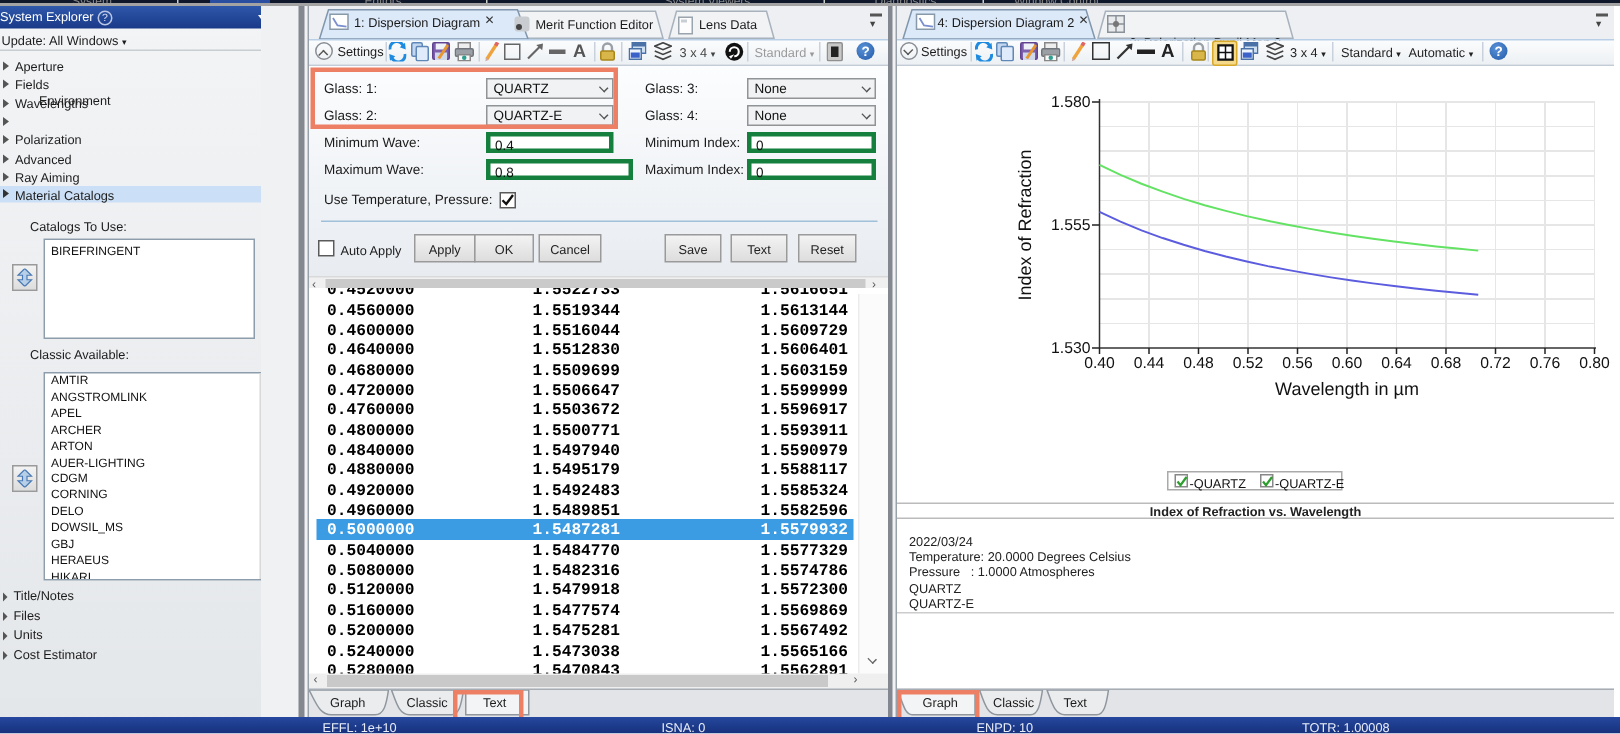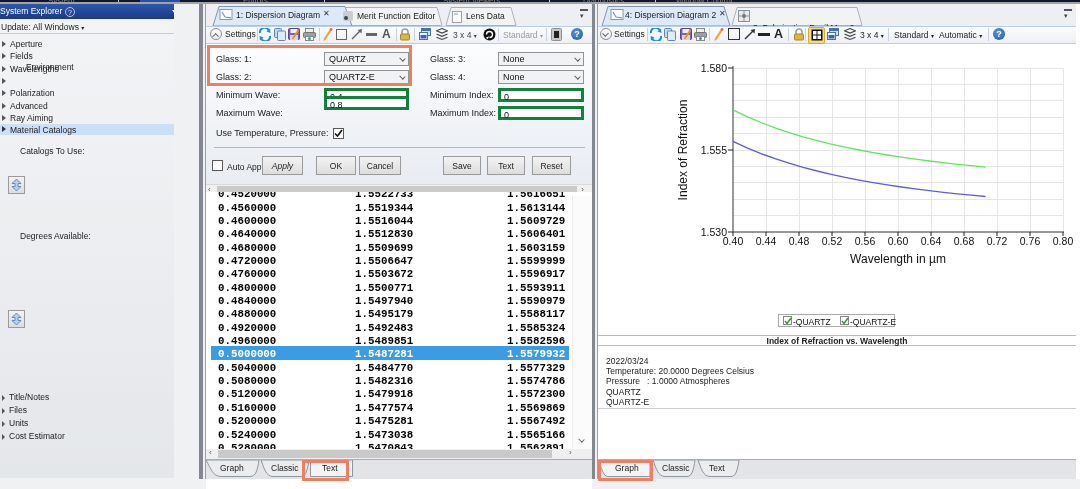--- a/index.html
+++ b/index.html
@@ -57,25 +57,36 @@
   <div class="tri" style="left:2px;top:86px;"></div>
       <div class="lbl" style="left:10px;top:84px;">Polarization</div>
   <div class="tri" style="left:2px;top:99px;"></div>
       <div class="lbl" style="left:10px;top:97px;">Advanced</div>
   <div class="tri" style="left:2px;top:111px;"></div>
       <div class="lbl" style="left:10px;top:109px;">Ray Aiming</div>
   <div class="abs" style="left:0;top:119.5px;width:199px;height:11px;background:#cbe0f6;"></div>
   <div class="tri" style="left:2px;top:122px;border-left-color:#333;"></div>
       <div class="lbl" style="left:10px;top:121px;">Material Catalogs</div>
   <div class="lbl" style="left:20px;top:142px;">Catalogs To Use:</div>
+  <div class="abs" style="left:29px;top:155px;width:141px;height:67px;background:#fff;border:1px solid #8d9dab;">
+    <div style="font-size:8px;color:#111;padding:3px 0 0 4px;">BIREFRINGENT</div>
+  </div>
   <div class="btn" style="left:8px;top:172px;width:17px;height:18px;"></div>
   <svg class="abs" style="left:11px;top:175px;" width="11" height="12">
         <path d="M5.5 0 L10 4.5 L7 4.5 L7 7.5 L10 7.5 L5.5 12 L1 7.5 L4 7.5 L4 4.5 L1 4.5 Z" fill="#b8cfe8" stroke="#4a7ab5" stroke-width="0.8"></path>
       </svg>
-  <div class="lbl" style="left:20px;top:227px;">Degrees Available:</div>
+  <div class="lbl" style="left:20px;top:227px;">Classic Available:</div>
+  <div class="abs" style="left:29px;top:244px;width:157px;height:139px;background:#fff;border:1px solid #8d9dab;overflow:hidden;">
+    <div style="font-size:8px;color:#111;padding-left:4px;line-height:10.9px;padding-top:0px;">AMTIR<br>ANGSTROMLINK<br>APEL<br>ARCHER<br>ARTON<br>AUER-LIGHTING<br>CDGM<br>CORNING<br>DELO<br>DOWSIL_MS<br>GBJ<br>HERAEUS<br>HIKARI</div>
+    <div class="abs" style="right:0;top:0;width:12px;height:137px;background:#f2f2f2;border-left:1px solid #d9d9d9;">
+      <div class="abs" style="left:2.5px;top:1px;font-size:6px;color:#666;">▲</div>
+      <div class="abs" style="left:2.5px;bottom:1px;font-size:6px;color:#666;">▼</div>
+      <div class="abs" style="left:1px;top:18px;width:9px;height:52px;background:#cdcdcd;"></div>
+    </div>
+  </div>
   <div class="btn" style="left:8px;top:306px;width:17px;height:18px;"></div>
   <svg class="abs" style="left:11px;top:309px;" width="11" height="12">
         <path d="M5.5 0 L10 4.5 L7 4.5 L7 7.5 L10 7.5 L5.5 12 L1 7.5 L4 7.5 L4 4.5 L1 4.5 Z" fill="#b8cfe8" stroke="#4a7ab5" stroke-width="0.8"></path>
       </svg>
   <div class="tri" style="left:2px;top:391px;border-left-width:3px;"></div>
       <div class="lbl" style="left:9px;top:388px;">Title/Notes</div>
   <div class="tri" style="left:2px;top:404px;border-left-width:3px;"></div>
       <div class="lbl" style="left:9px;top:401px;">Files</div>
   <div class="tri" style="left:2px;top:417px;border-left-width:3px;"></div>
       <div class="lbl" style="left:9px;top:414px;">Units</div>
@@ -195,38 +206,38 @@
   <div class="abs" style="left:365px;top:24px;width:12px;height:12px;border-radius:50%;background:radial-gradient(circle at 40% 35%,#5a93d8,#2158a8);color:#fff;font-size:9px;font-weight:bold;text-align:center;line-height:12px;">?</div>
 
   <div class="abs" style="left:0;top:40px;width:386px;height:140px;background:linear-gradient(#fcfdfe,#e8ecf1);"></div>
   <div class="flbl" style="left:10px;top:50px;">Glass: 1:</div>
   <div class="dd" style="left:118px;top:48px;width:85px;height:14px;"><span style="padding-left:4px;line-height:12px;display:inline-block;">QUARTZ</span><span class="ddc"></span></div>
   <div class="flbl" style="left:10px;top:68px;">Glass: 2:</div>
   <div class="dd" style="left:118px;top:66px;width:85px;height:14px;"><span style="padding-left:4px;line-height:12px;display:inline-block;">QUARTZ-E</span><span class="ddc"></span></div>
   <div class="flbl" style="left:10px;top:86px;">Minimum Wave:</div>
   <div class="inp" style="left:118px;top:84px;width:85px;height:14px;">0.4</div>
   <div class="flbl" style="left:10px;top:104px;">Maximum Wave:</div>
-  <div class="inp" style="left:118px;top:92px;width:85px;height:14px;">0.8</div>
+  <div class="inp" style="left:118px;top:102px;width:98px;height:14px;">0.8</div>
   <div class="flbl" style="left:10px;top:124px;">Use Temperature, Pressure:</div>
   <div class="cb" style="left:127px;top:124px;"></div>
   <svg class="abs" style="left:128px;top:125px;" width="9" height="9">
         <polyline points="1,4.5 3.5,7 8,1" fill="none" stroke="#111" stroke-width="1.6"></polyline>
       </svg>
   <div class="flbl" style="left:224px;top:50px;">Glass: 3:</div>
   <div class="dd" style="left:292px;top:48px;width:86px;height:14px;"><span style="padding-left:4px;line-height:12px;display:inline-block;">None</span><span class="ddc"></span></div>
   <div class="flbl" style="left:224px;top:68px;">Glass: 4:</div>
   <div class="dd" style="left:292px;top:66px;width:86px;height:14px;"><span style="padding-left:4px;line-height:12px;display:inline-block;">None</span><span class="ddc"></span></div>
   <div class="flbl" style="left:224px;top:86px;">Minimum Index:</div>
   <div class="inp" style="left:292px;top:84px;width:86px;height:14px;">0</div>
   <div class="flbl" style="left:224px;top:104px;">Maximum Index:</div>
   <div class="inp" style="left:292px;top:102px;width:86px;height:14px;">0</div>
   <div class="abs" style="left:8px;top:143px;width:371px;height:1px;background:#9fc0d8;"></div>
   <div class="cb" style="left:6px;top:156px;"></div>
   <div class="lbl" style="left:21px;top:158px;">Auto Apply</div>
-  <div class="btn" style="left:56px;top:152px;width:41px;height:19px;line-height:18px;font-style:italic;">Apply</div>
+  <div class="btn" style="left:70px;top:152px;width:41px;height:19px;line-height:18px;">Apply</div>
   <div class="btn" style="left:110px;top:152px;width:40px;height:19px;line-height:18px;">OK</div>
   <div class="btn" style="left:153px;top:152px;width:42px;height:19px;line-height:18px;">Cancel</div>
   <div class="btn" style="left:237px;top:152px;width:38px;height:19px;line-height:18px;">Save</div>
   <div class="btn" style="left:281px;top:152px;width:38px;height:19px;line-height:18px;">Text</div>
   <div class="btn" style="left:326px;top:152px;width:39px;height:19px;line-height:18px;">Reset</div>
 
   <div class="abs" style="left:0;top:180px;width:386px;height:12px;background:#f0f0f0;border-top:1px solid #d9d9d9;">
     <div class="abs" style="left:2px;top:0px;font-size:8px;color:#555;">‹</div>
     <div class="abs" style="right:8px;top:0px;font-size:8px;color:#555;">›</div>
     <div class="abs" style="left:11px;top:1px;width:360px;height:10px;background:#cacaca;"></div>
@@ -446,13 +457,19 @@
     <path d="M6,0 L52,0 L52,16.5 L10,16.5 C5,16.5 4,8 0,0 Z" fill="#f3f4f5" stroke="#8f969e" stroke-width="1"></path>
     <path d="M55,0 L97,0 C95.5,10 94,16.5 89,16.5 L67,16.5 C60,16.5 58,8 55,0 Z" fill="#ebecee" stroke="#8f969e" stroke-width="1"></path>
     <path d="M100,0 L141,0 C139.5,10 138,16.5 133,16.5 L112,16.5 C105,16.5 103,8 100,0 Z" fill="#ebecee" stroke="#8f969e" stroke-width="1"></path>
   </svg>
   <div class="lbl" style="left:17px;top:459px;">Graph</div>
   <div class="lbl" style="left:64px;top:459px;">Classic</div>
   <div class="lbl" style="left:111px;top:459px;">Text</div>
   <div class="abs" style="left:0px;top:455.5px;width:55px;height:21px;border:3px solid #ed8064;"></div>
 </div>
 
+<div class="abs" style="left:0;top:478px;width:1080px;height:11px;background:linear-gradient(#26489e,#16307c);">
+  <div class="statxt" style="left:215px;">EFFL: 1e+10</div>
+  <div class="statxt" style="left:441px;">ISNA: 0</div>
+  <div class="statxt" style="left:651px;">ENPD: 10</div>
+  <div class="statxt" style="left:868px;">TOTR: 1.00008</div>
+</div>
 
 </div>
 </body></html>

